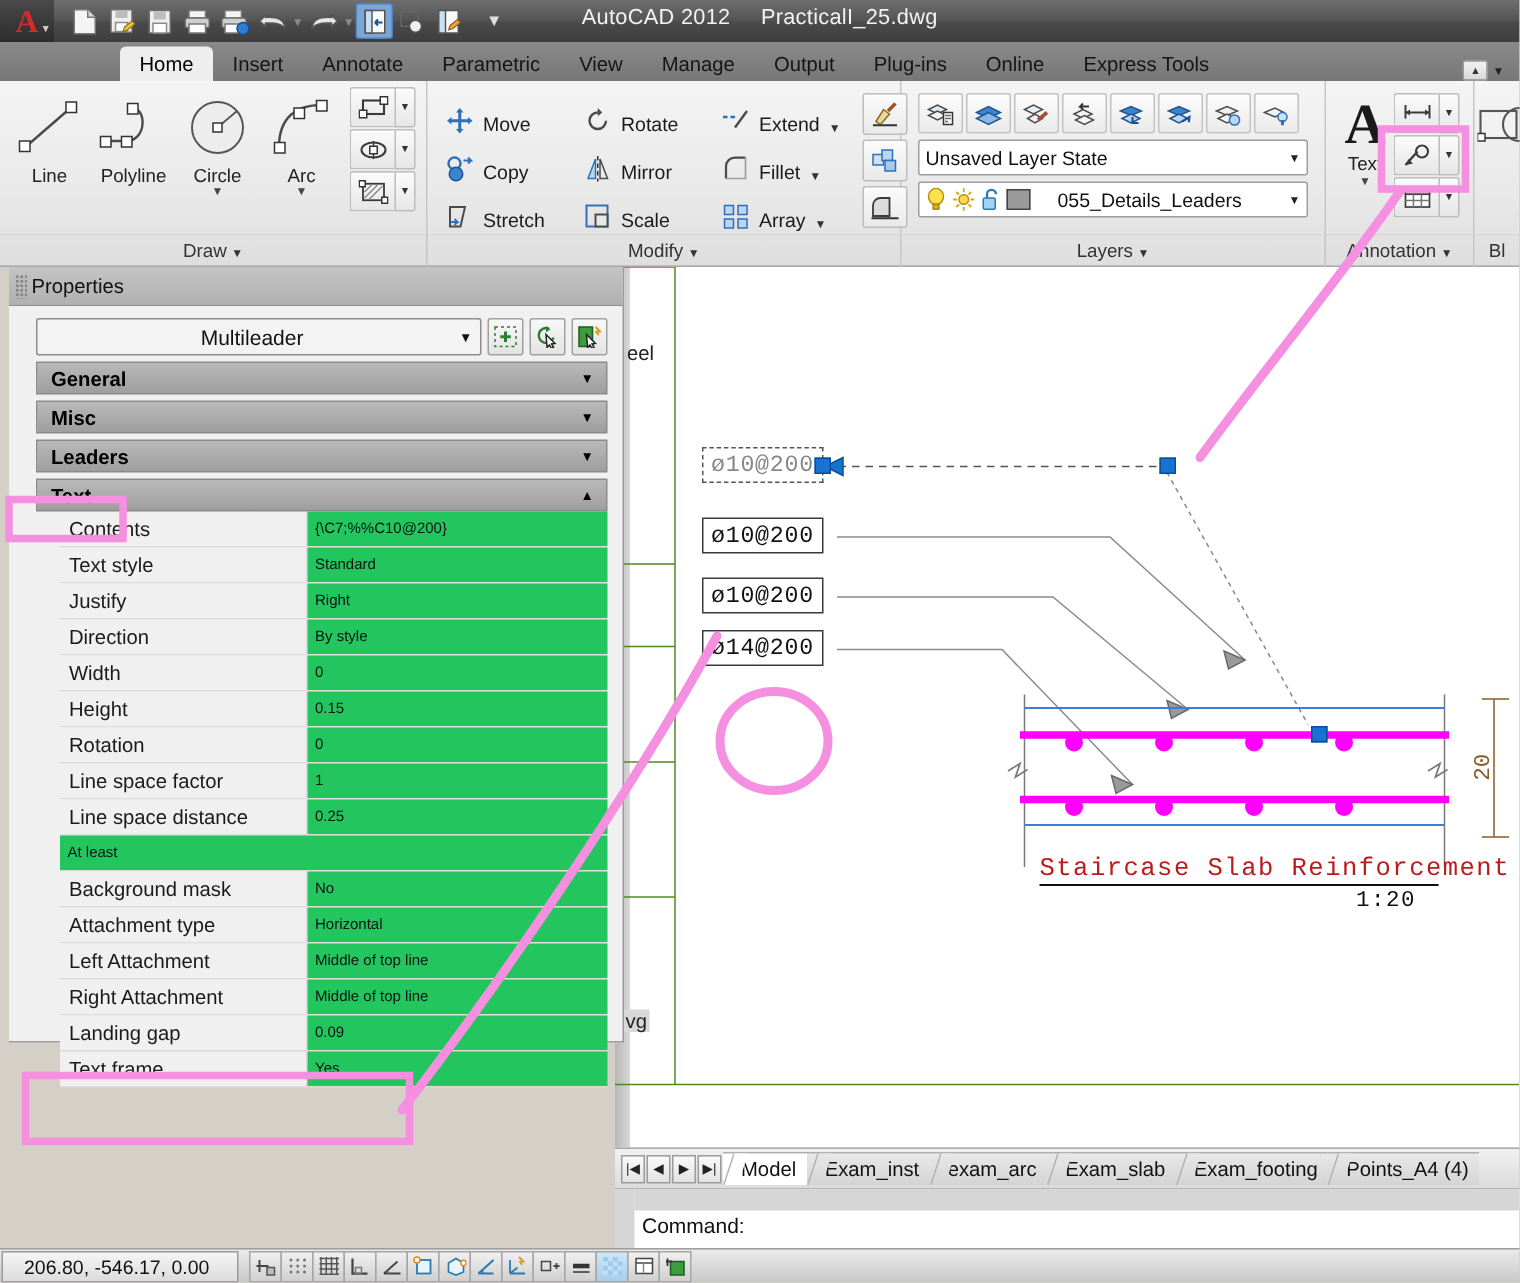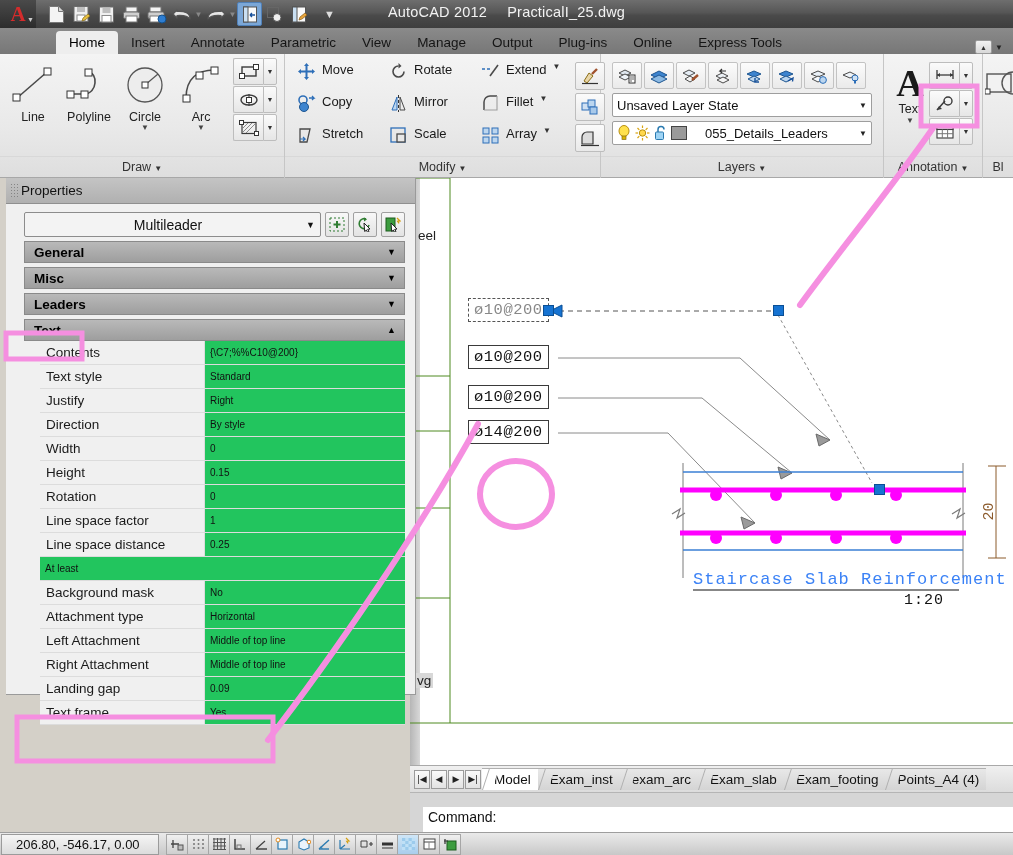--- a/index.html
+++ b/index.html
@@ -40,21 +40,21 @@
     position: absolute; left: 0; right: 0; top: 4px; text-align: center;
     color: #f2f2f2; font-size: 14.5px; letter-spacing: .2px;
     pointer-events: none;
   }
   .title-text .fname { margin-left: 16px; }
 
   
   .tabstrip {
     position: absolute; left: 0; top: 28px; width: 1013px; height: 26px;
     background: linear-gradient(to bottom, #8a8a8a, #777777);
-    display: flex; align-items: flex-end; padding-left: 56px;
+    display: flex; align-items: flex-end; padding-left: 80px;
   }
   .rtab {
     font-size: 13.5px; color: #151515; padding: 3px 13px 4px 13px;
     line-height: 17px; position: relative; top: 1px;
   }
   .rtab.active {
     background: #eeeeee; border-radius: 4px 4px 0 0;
     color: #000; font-weight: normal;
   }
   .tabright { margin-left: auto; display: flex; align-items: center; padding-right: 10px; gap: 3px; }
@@ -94,21 +94,21 @@
     border:1px solid #bdbdbd; border-right:none; border-radius:2px 0 0 2px;
   }
   .sdrop {
     width: 14px; height:27px; display:flex; align-items:center; justify-content:center;
     background: linear-gradient(to bottom,#fbfbfb,#e6e6e6);
     border:1px solid #bdbdbd; border-radius:0 2px 2px 0; font-size:7px; color:#333;
   }
 
   
   .modcol { display:flex; flex-direction:column; gap:4px; padding-top: 4px; }
-  .mitem { display:flex; align-items:flex-start; height:28px; min-width: 92px; }
+  .mitem { display:flex; align-items:flex-end; height:28px; min-width: 92px; }
   .mitem .mg { width:26px; display:flex; align-items:center; justify-content:center; }
   .mitem .ml { font-size:13px; color:#1a1a1a; margin-left:3px; }
   .mitem .mc { font-size:8px; color:#333; margin-left:6px; }
   .modvcol { display:flex; flex-direction:column; gap:3px; padding: 4px 0 0 6px; }
   .vbtn {
     width:30px; height:28px; border:1px solid #bdbdbd; border-radius:2px;
     background: linear-gradient(to bottom,#fbfbfb,#e9e9e9);
     display:flex; align-items:center; justify-content:center;
   }
 
@@ -199,21 +199,21 @@
   }
   .leader-label.selected { border: 1px dashed #555; color: #888; background: transparent; }
   .grip {
     position: absolute; width: 11px; height: 11px; background: #1673d2; border: 1px solid #0a4f95;
   }
   .dim-text {
     position:absolute; font-family:"Liberation Mono", monospace; font-size: 15px; color:#8b5a2b;
     transform: rotate(-90deg);
   }
   .title-drawing {
-    position: absolute; font-family: "Liberation Mono", monospace; color:#3b82f6;
+    position: absolute; font-family: "Liberation Mono", monospace; color:#b91c1c;
     font-size: 17px; letter-spacing: 1px; white-space: nowrap;
   }
   .scale-drawing {
     position: absolute; font-family: "Liberation Mono", monospace; color:#111;
     font-size: 15px; letter-spacing: 1px;
   }
   .bg-text {
     position:absolute; font-size:13.5px; color:#222; font-family:"Liberation Sans",sans-serif;
   }
 

